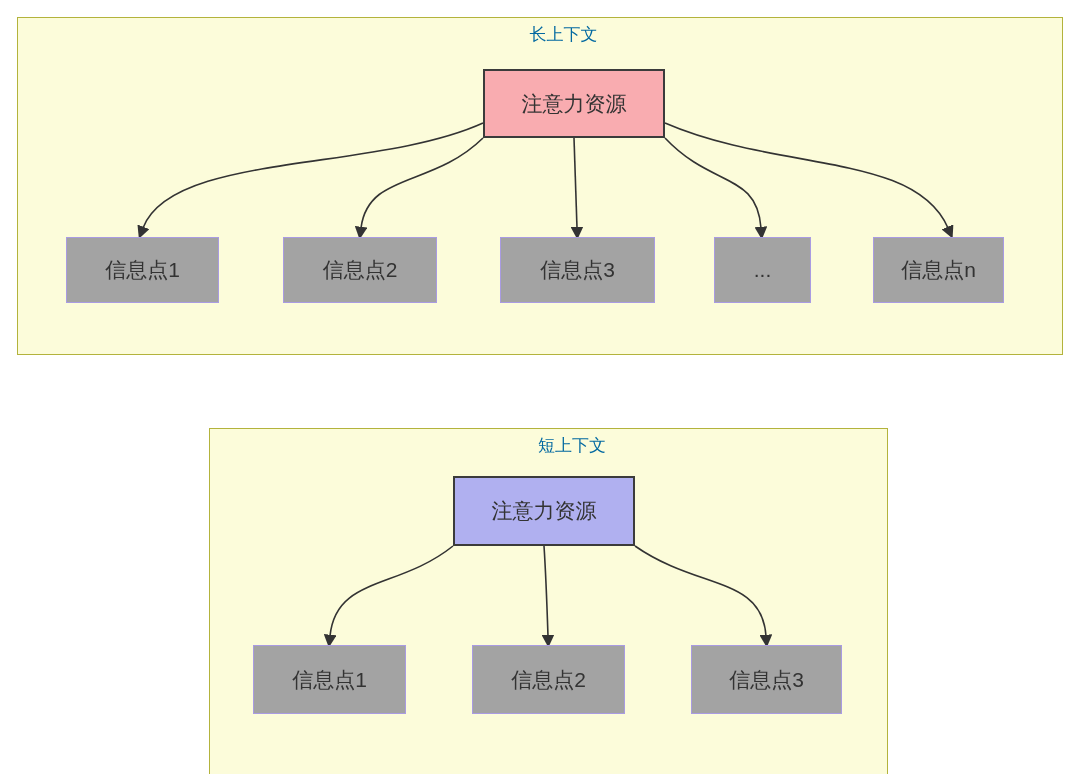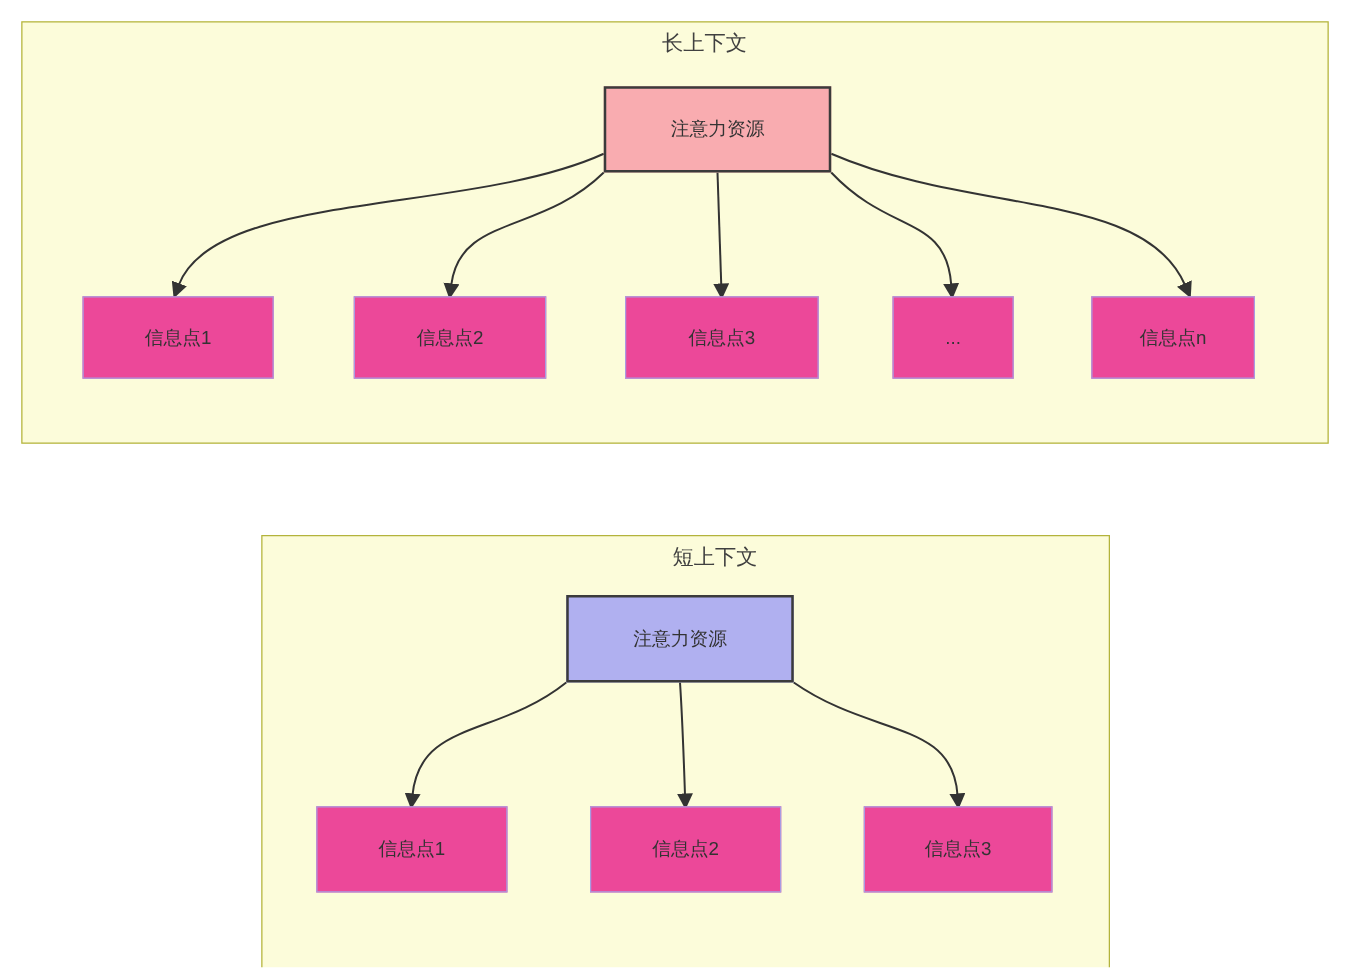--- a/index.html
+++ b/index.html
@@ -18,37 +18,37 @@
     background: #fcfcda;
     border: 1.5px solid #b3b33c;
   }
   .panel-long  { left: 17px;  top: 17px;  width: 1046px; height: 338px; }
   .panel-short { left: 209px; top: 428px; width: 679px;  height: 434px; }
   .panel-title {
     position: absolute;
     top: 5px; left: 0; right: 0;
     text-align: center;
     font-size: 17px;
-    color: #404040;
+    color: #0369a1;
     margin-left: 47px;
   }
   .node {
     position: absolute;
     box-sizing: border-box;
     display: flex;
     align-items: center;
     justify-content: center;
-    font-size: 15px;
+    font-size: 21px;
     color: #333333;
     text-align: center;
   }
   .attention { border: 2.5px solid #3b3b3b; }
   .att-long  { left: 483px; top: 69px;  width: 182px; height: 69px; background: #f9acb0; }
   .att-short { left: 453px; top: 476px; width: 182px; height: 70px; background: #b0b0f0; }
-  .info { background: #ec4899; border: 1.5px solid #a99be2; }
+  .info { background: #a3a3a3; border: 1.5px solid #a99be2; }
   .t1 { left: 66px;  top: 237px; width: 153px; height: 66px; }
   .t2 { left: 283px; top: 237px; width: 154px; height: 66px; }
   .t3 { left: 500px; top: 237px; width: 155px; height: 66px; }
   .t4 { left: 714px; top: 237px; width: 97px;  height: 66px; }
   .t5 { left: 873px; top: 237px; width: 131px; height: 66px; }
   .b1 { left: 253px; top: 645px; width: 153px; height: 69px; }
   .b2 { left: 472px; top: 645px; width: 153px; height: 69px; }
   .b3 { left: 691px; top: 645px; width: 151px; height: 69px; }
   .edges {
     position: absolute;

